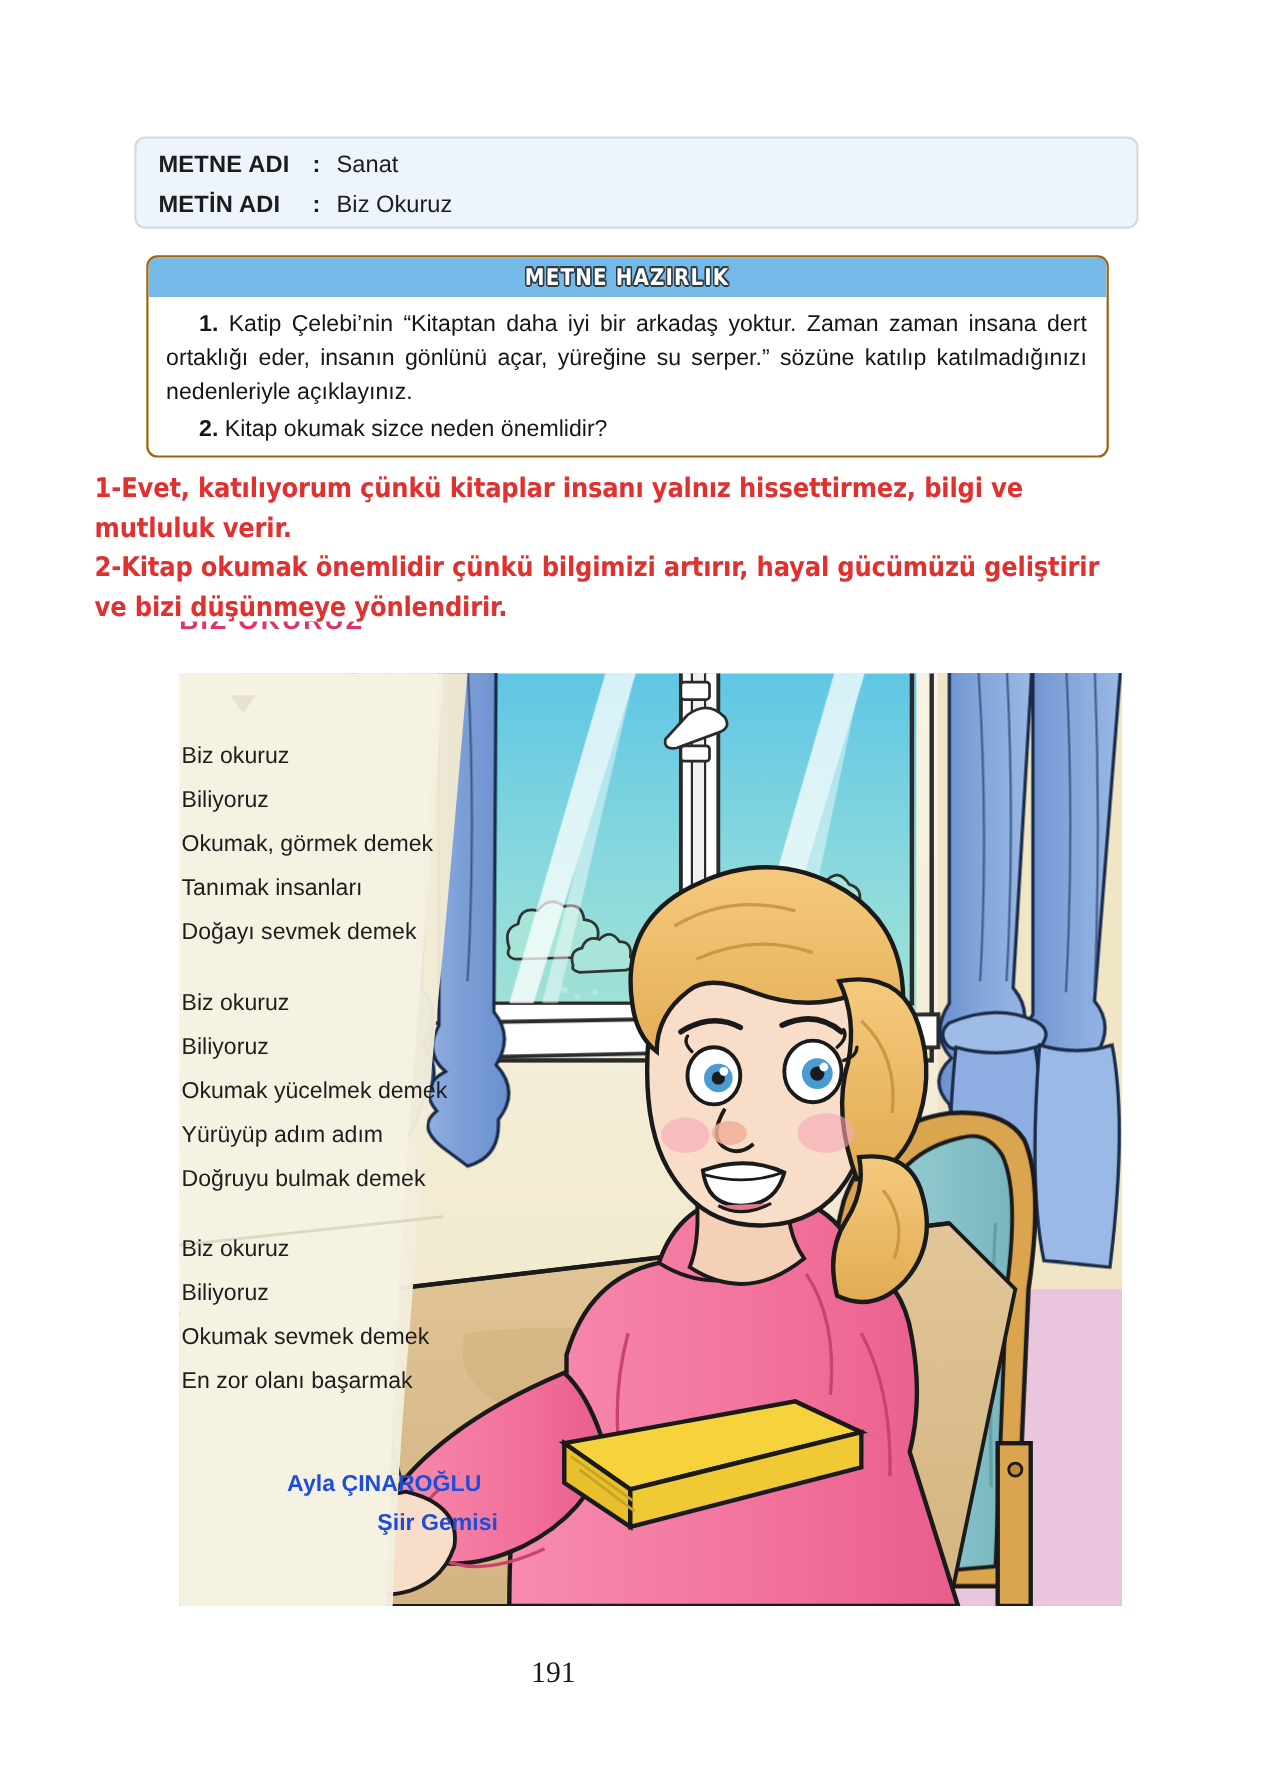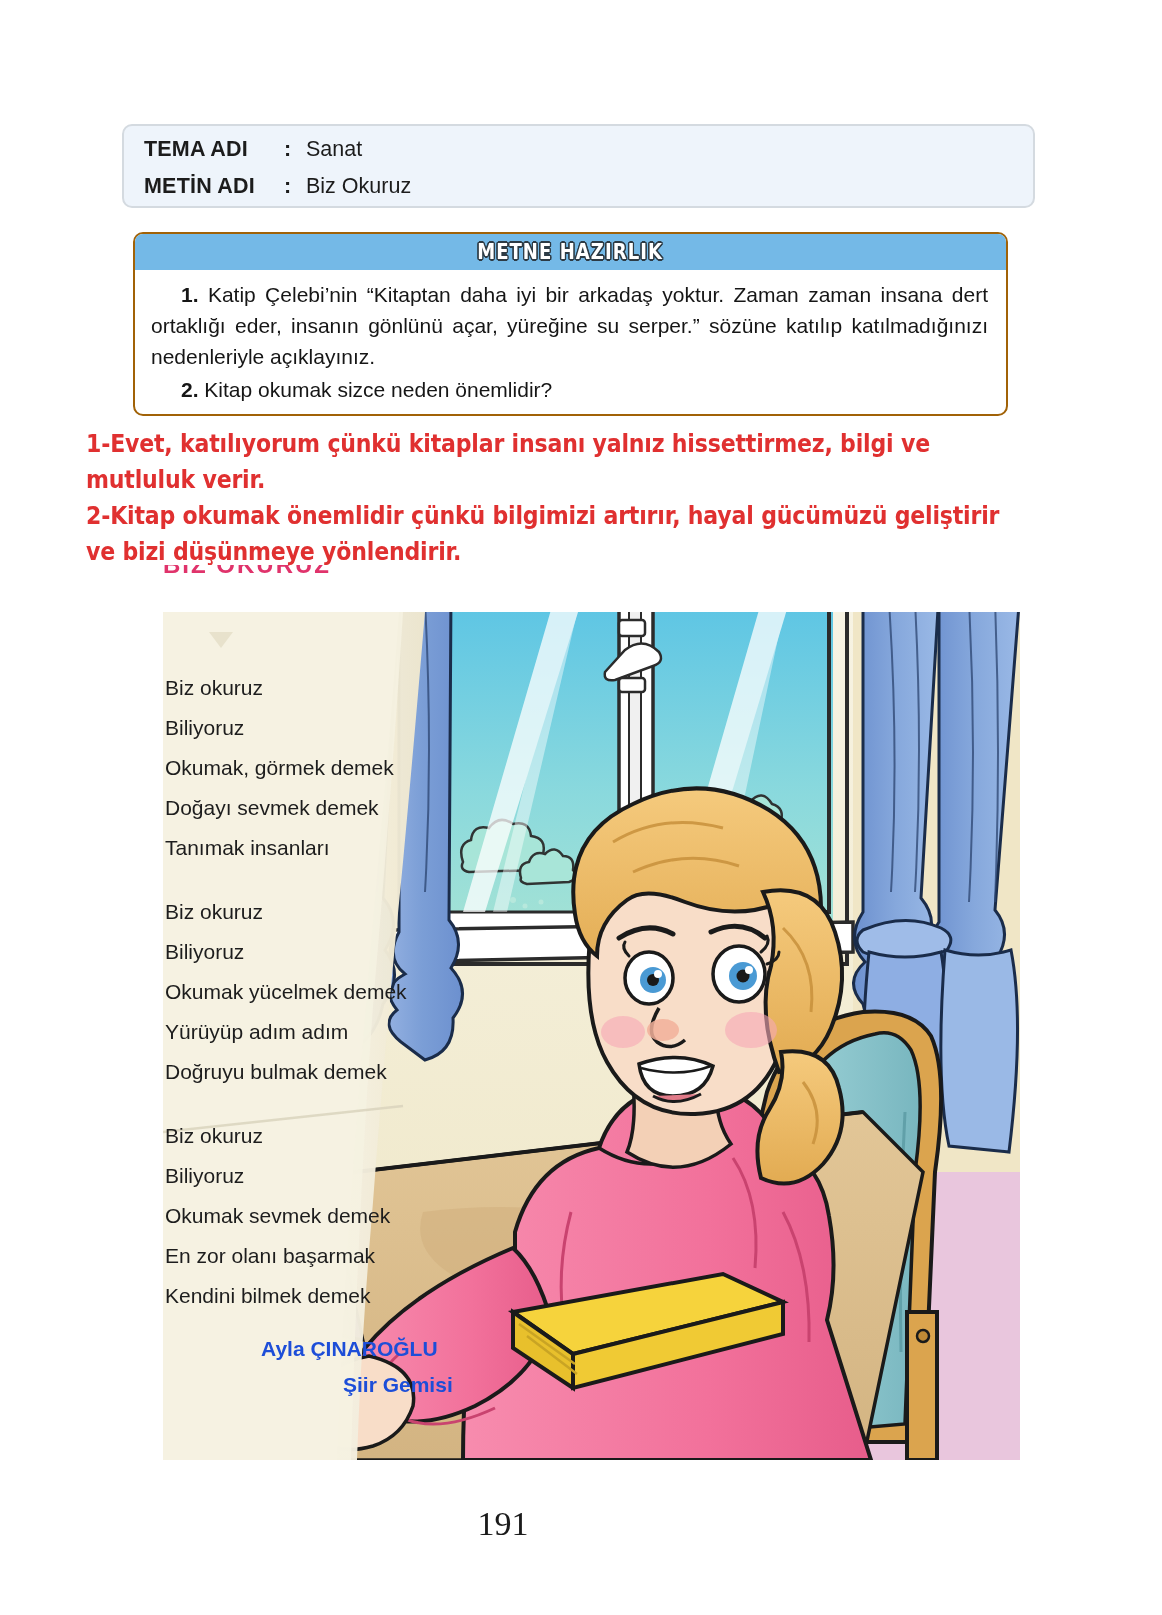--- a/index.html
+++ b/index.html
@@ -174,30 +174,30 @@
   }
 
   
   .page-num {
     position: absolute;
     left: 0;
     top: 1505px;
     width: 1006px;
     text-align: center;
     font-family: "Liberation Serif", serif;
-    font-size: 34px;
+    font-size: 27px;
     color: #1a1a1a;
   }
 </style>
 </head>
 <body>
 
 <div class="info-box">
   <div class="info-row">
-    <span class="info-label">TEMA ADI</span>
+    <span class="info-label">METNE ADI</span>
     <span class="info-colon">:</span>
     <span class="info-value">Sanat</span>
   </div>
   <div class="info-row">
     <span class="info-label">METİN ADI</span>
     <span class="info-colon">:</span>
     <span class="info-value">Biz Okuruz</span>
   </div>
 </div>
 
@@ -453,36 +453,35 @@
     <path d="M0 520 L240 494" stroke="#d8d2bc" stroke-width="2.5" fill="none" opacity="0.8"></path>
 
     <path d="M46 20 L70 20 L58 36 Z" fill="#e8e2cc"></path>
   </svg>
 
   <div class="poem-text">
     <div class="stanza">
       <div class="line">Biz okuruz</div>
       <div class="line">Biliyoruz</div>
       <div class="line">Okumak, görmek demek</div>
+      <div class="line">Tanımak insanları</div>
       <div class="line">Doğayı sevmek demek</div>
-      <div class="line">Tanımak insanları</div>
     </div>
     <div class="stanza">
       <div class="line">Biz okuruz</div>
       <div class="line">Biliyoruz</div>
       <div class="line">Okumak yücelmek demek</div>
       <div class="line">Yürüyüp adım adım</div>
       <div class="line">Doğruyu bulmak demek</div>
     </div>
     <div class="stanza">
       <div class="line">Biz okuruz</div>
       <div class="line">Biliyoruz</div>
       <div class="line">Okumak sevmek demek</div>
       <div class="line">En zor olanı başarmak</div>
-      <div class="line">Kendini bilmek demek</div>
     </div>
   </div>
 
   <div class="credit">
     <div class="author">Ayla ÇINAROĞLU</div>
     <div class="source">Şiir Gemisi</div>
   </div>
 </div>
 
 <div class="page-num">191</div>

